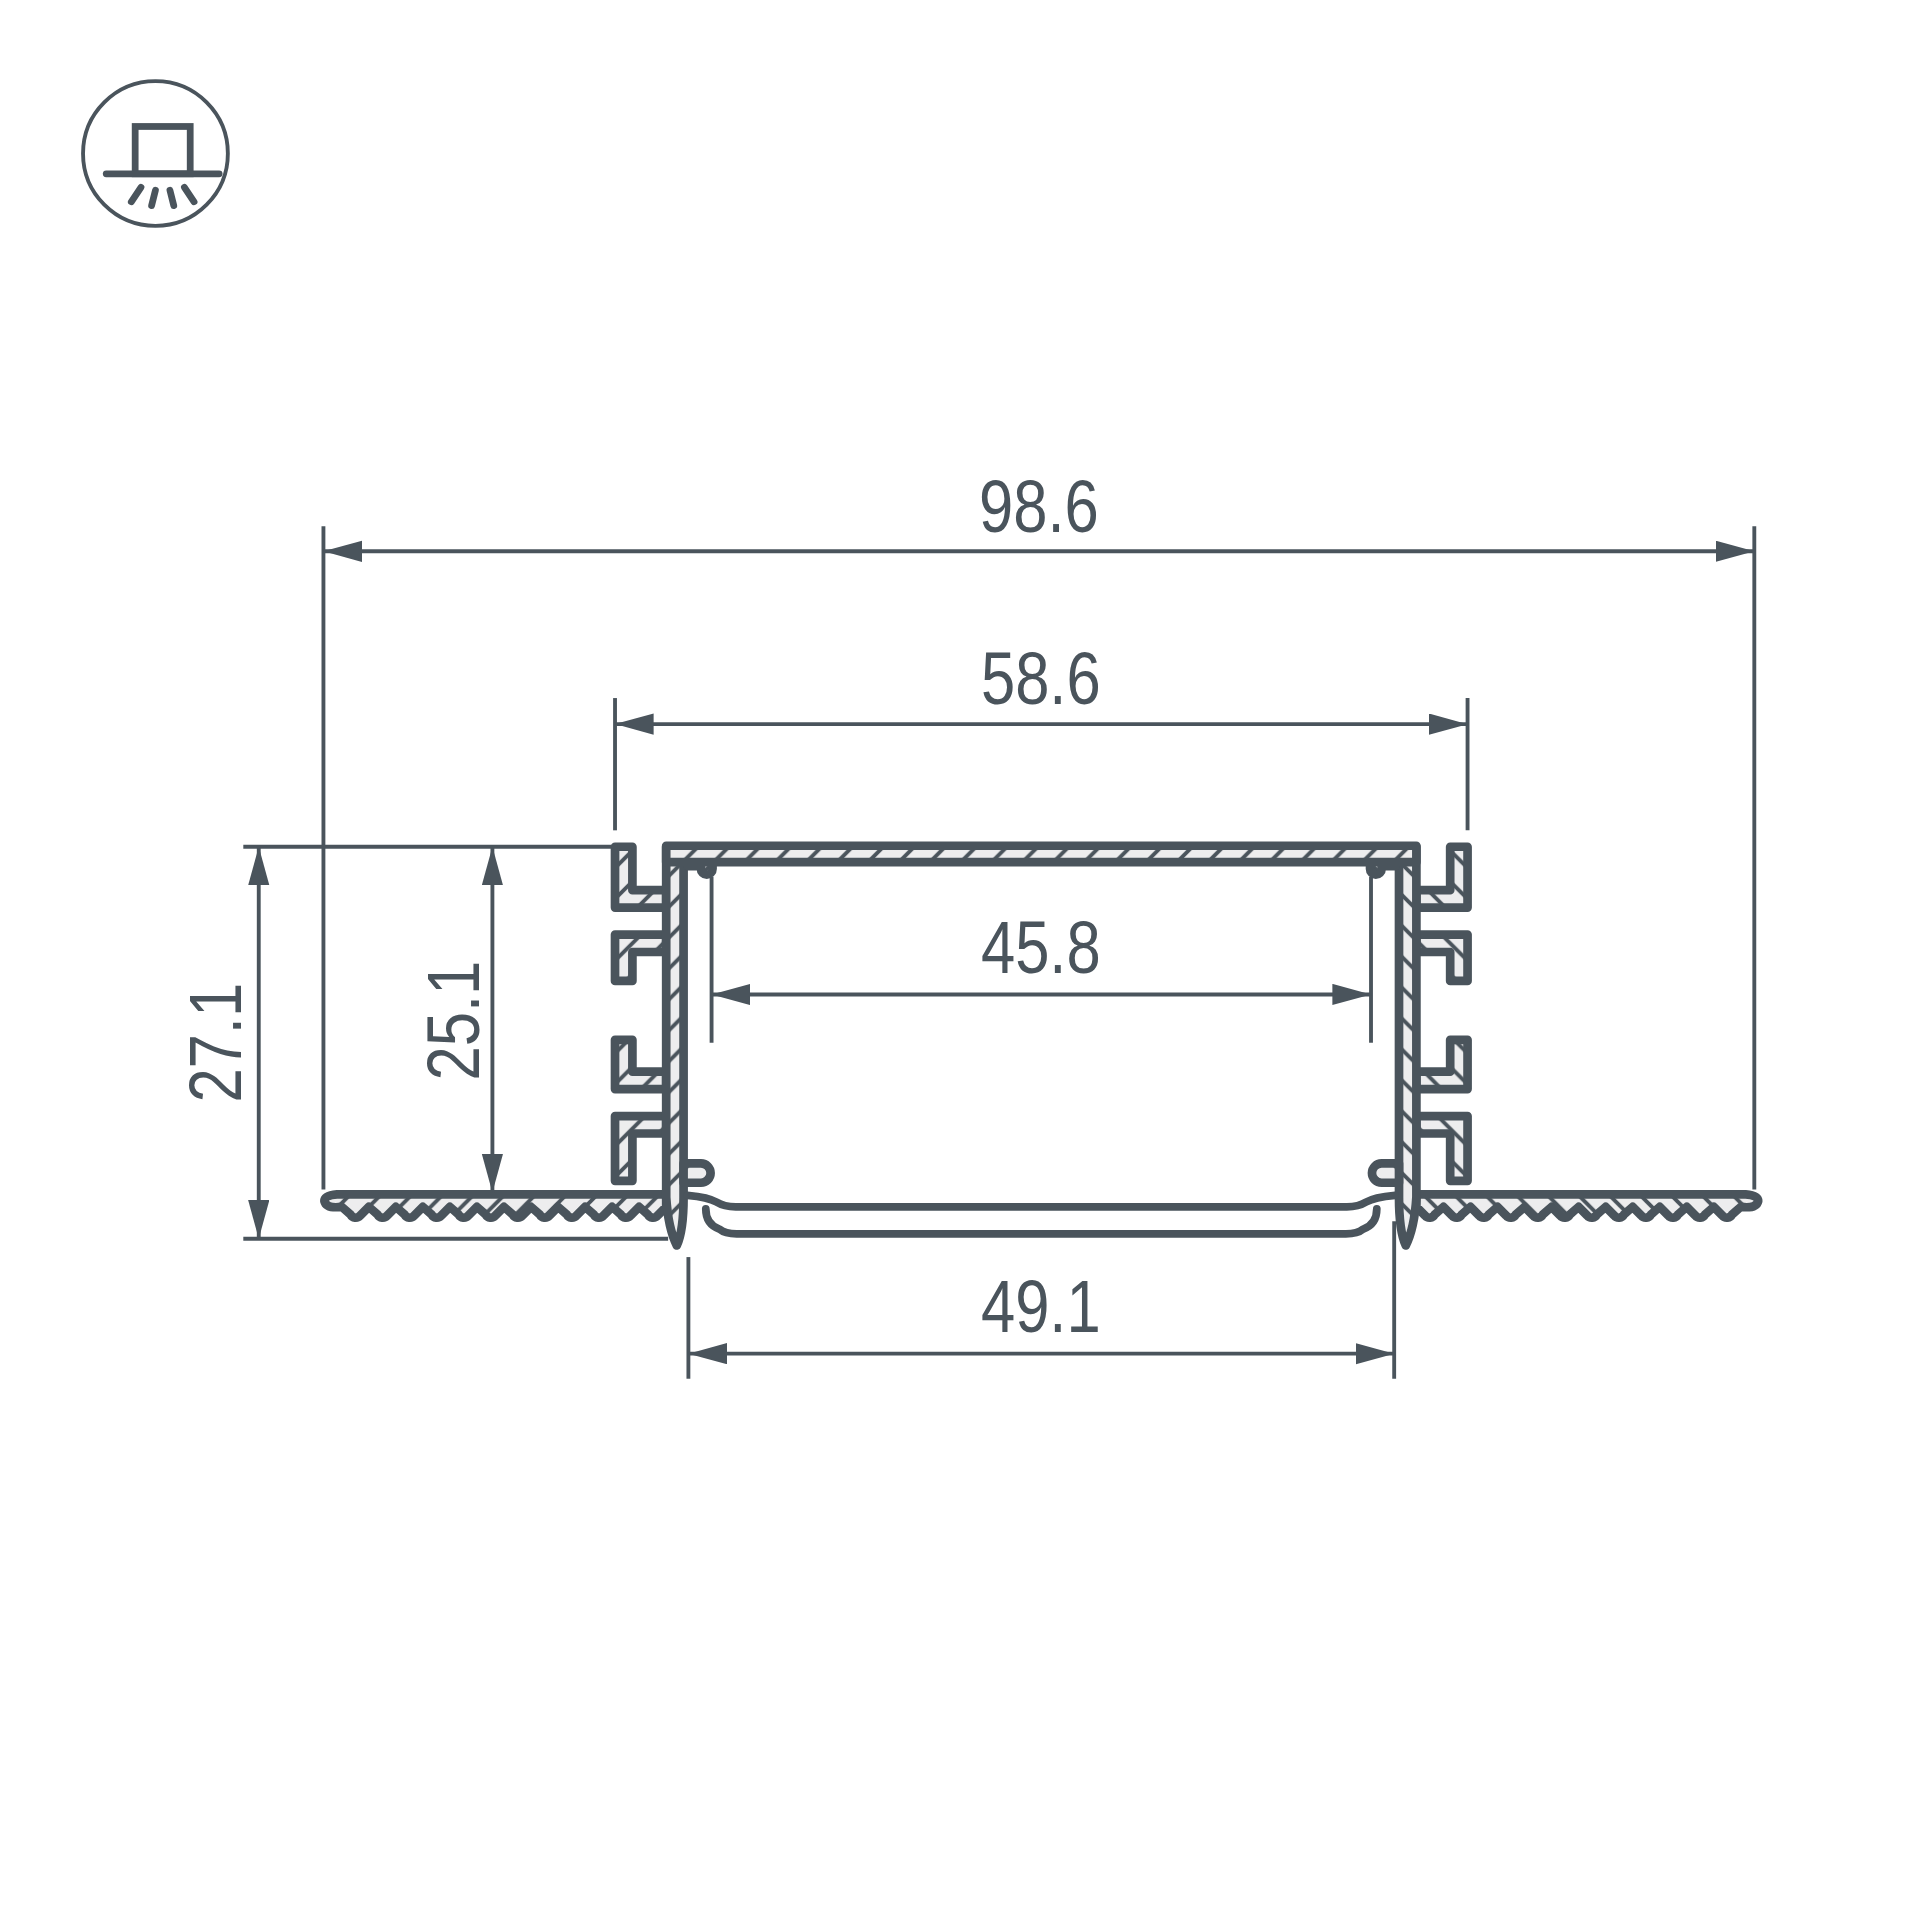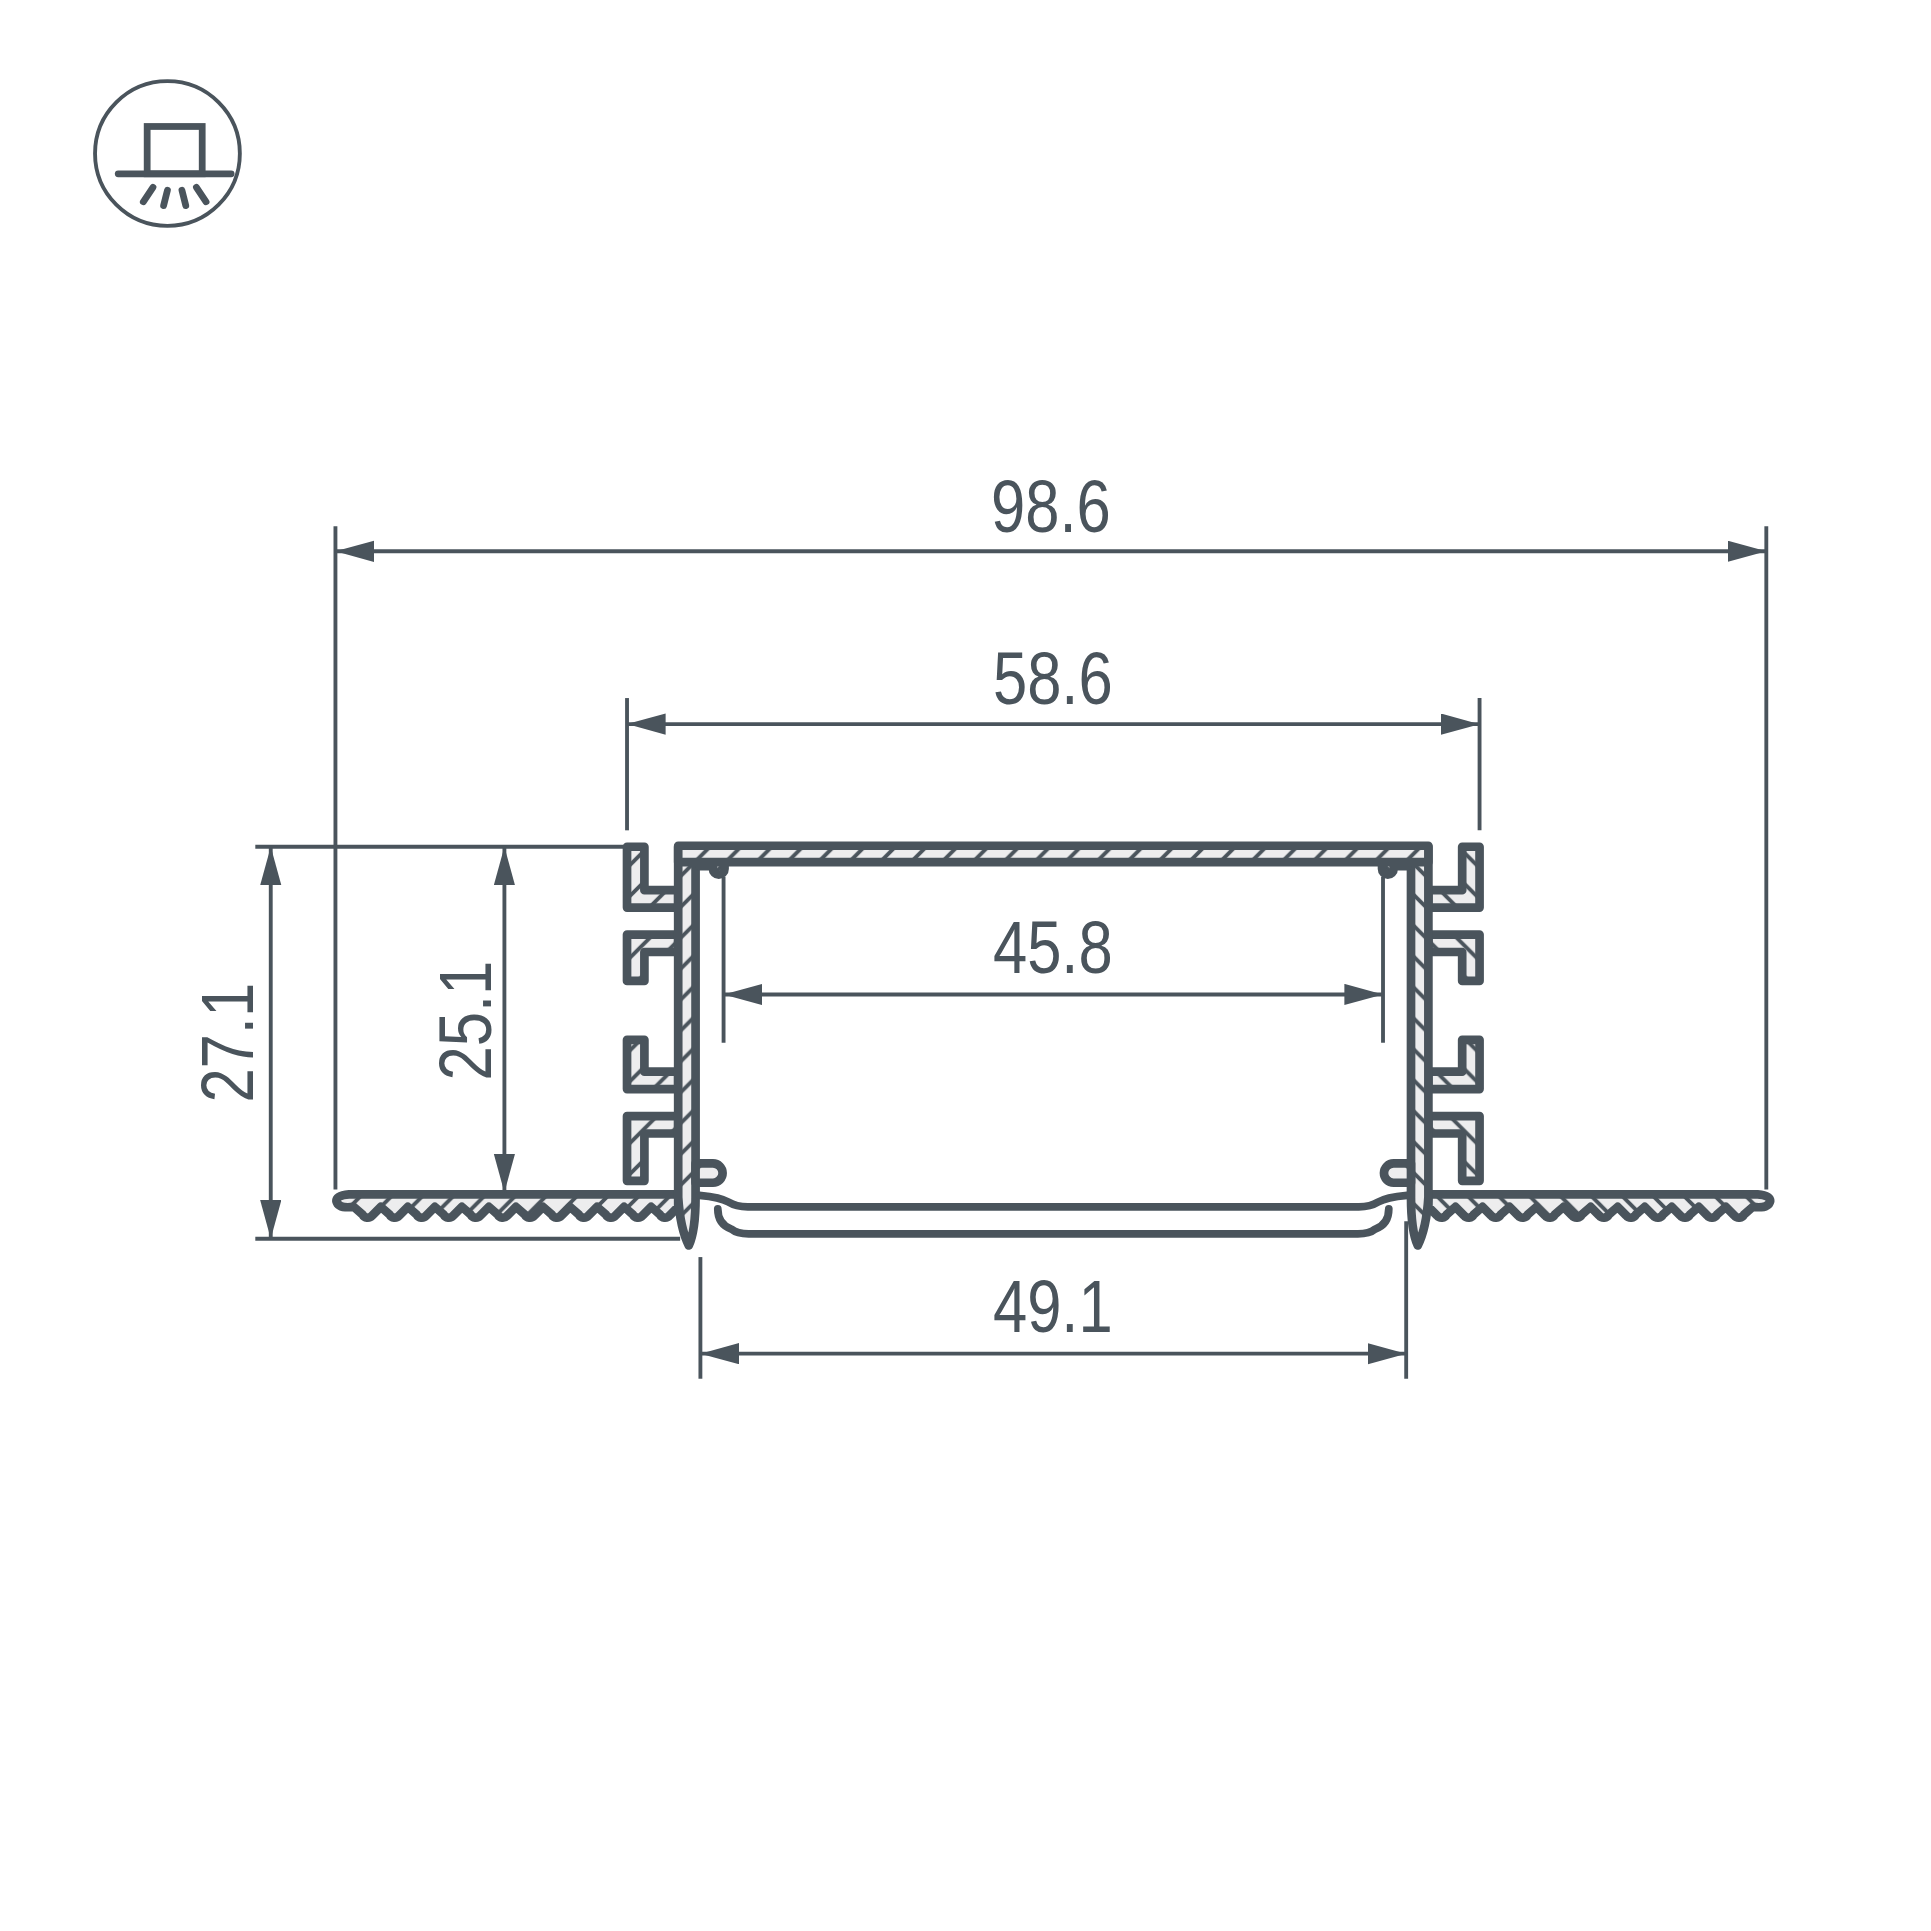--- a/index.html
+++ b/index.html
@@ -7,21 +7,20 @@
     padding: 0;
     background: #ffffff;
     width: 1931px;
     height: 1931px;
     font-family: "Liberation Sans", sans-serif;
   }
   #drawing-root {
     width: 1807px;
     height: 1931px;
     position: relative;
-    margin-left: 12px;
   }
   svg { display: block; }
   .dim-text {
     font-family: "Liberation Sans", sans-serif;
     font-size: 76px;
     fill: #4a545c;
     font-weight: 400;
   }
   .outline {
     stroke: #4a545c;

